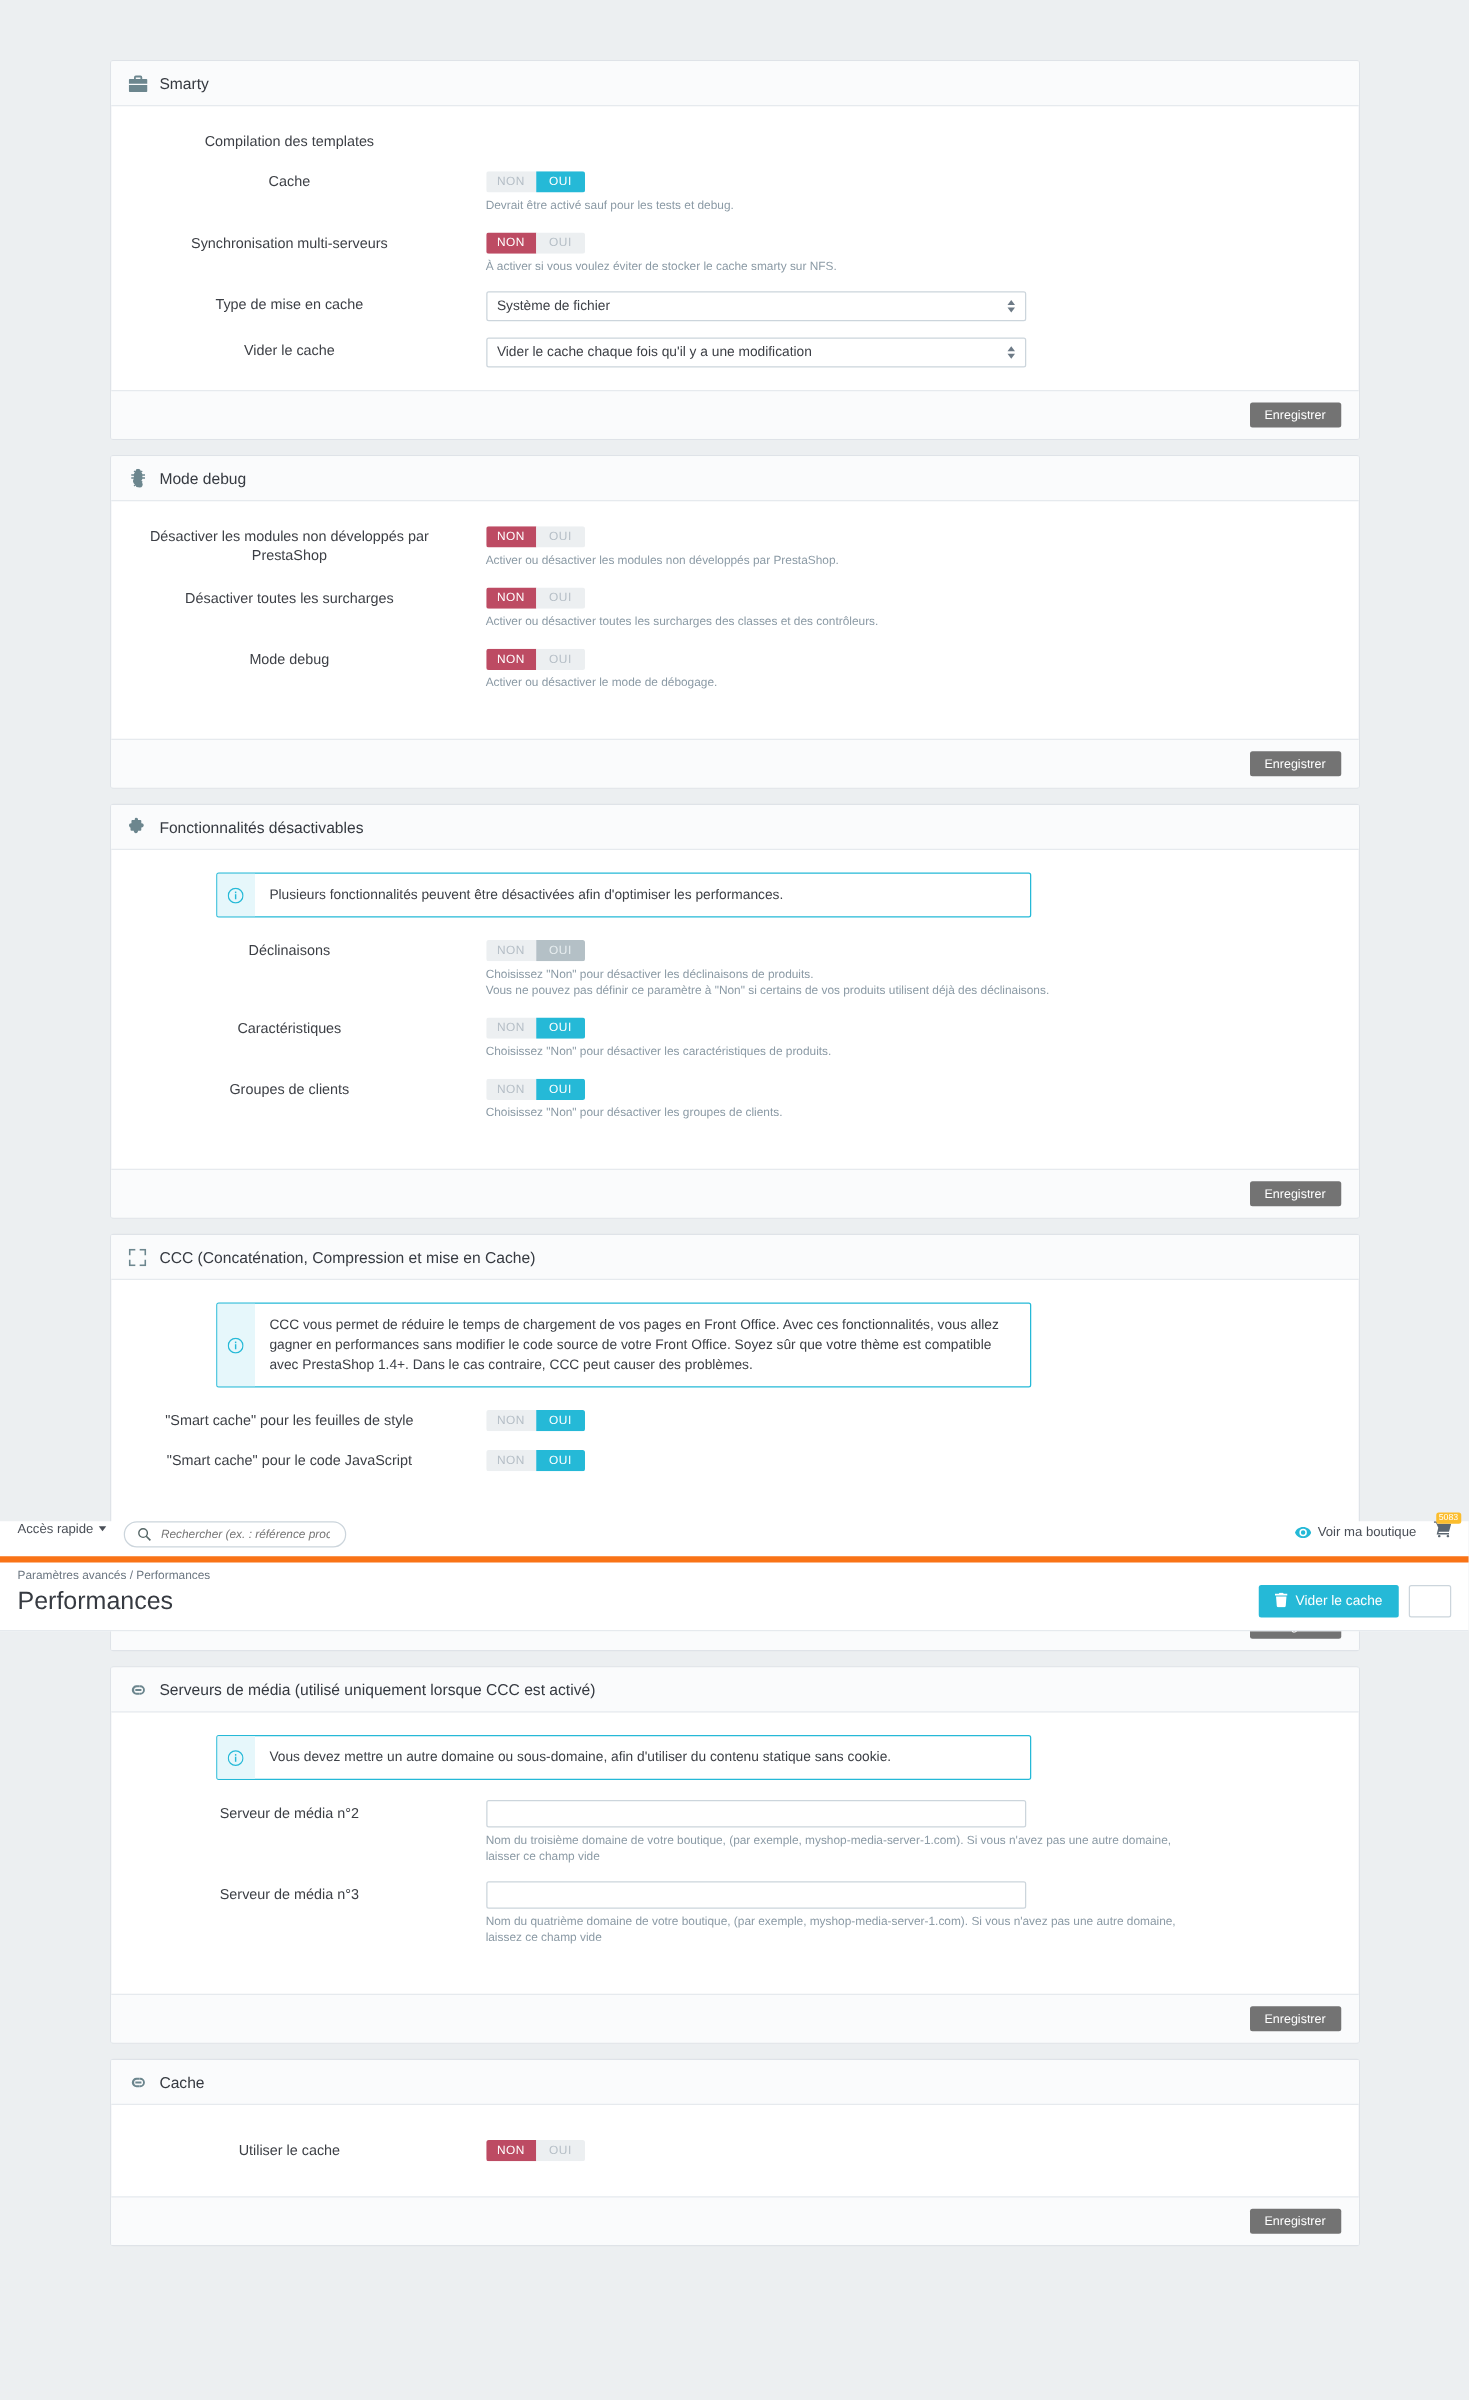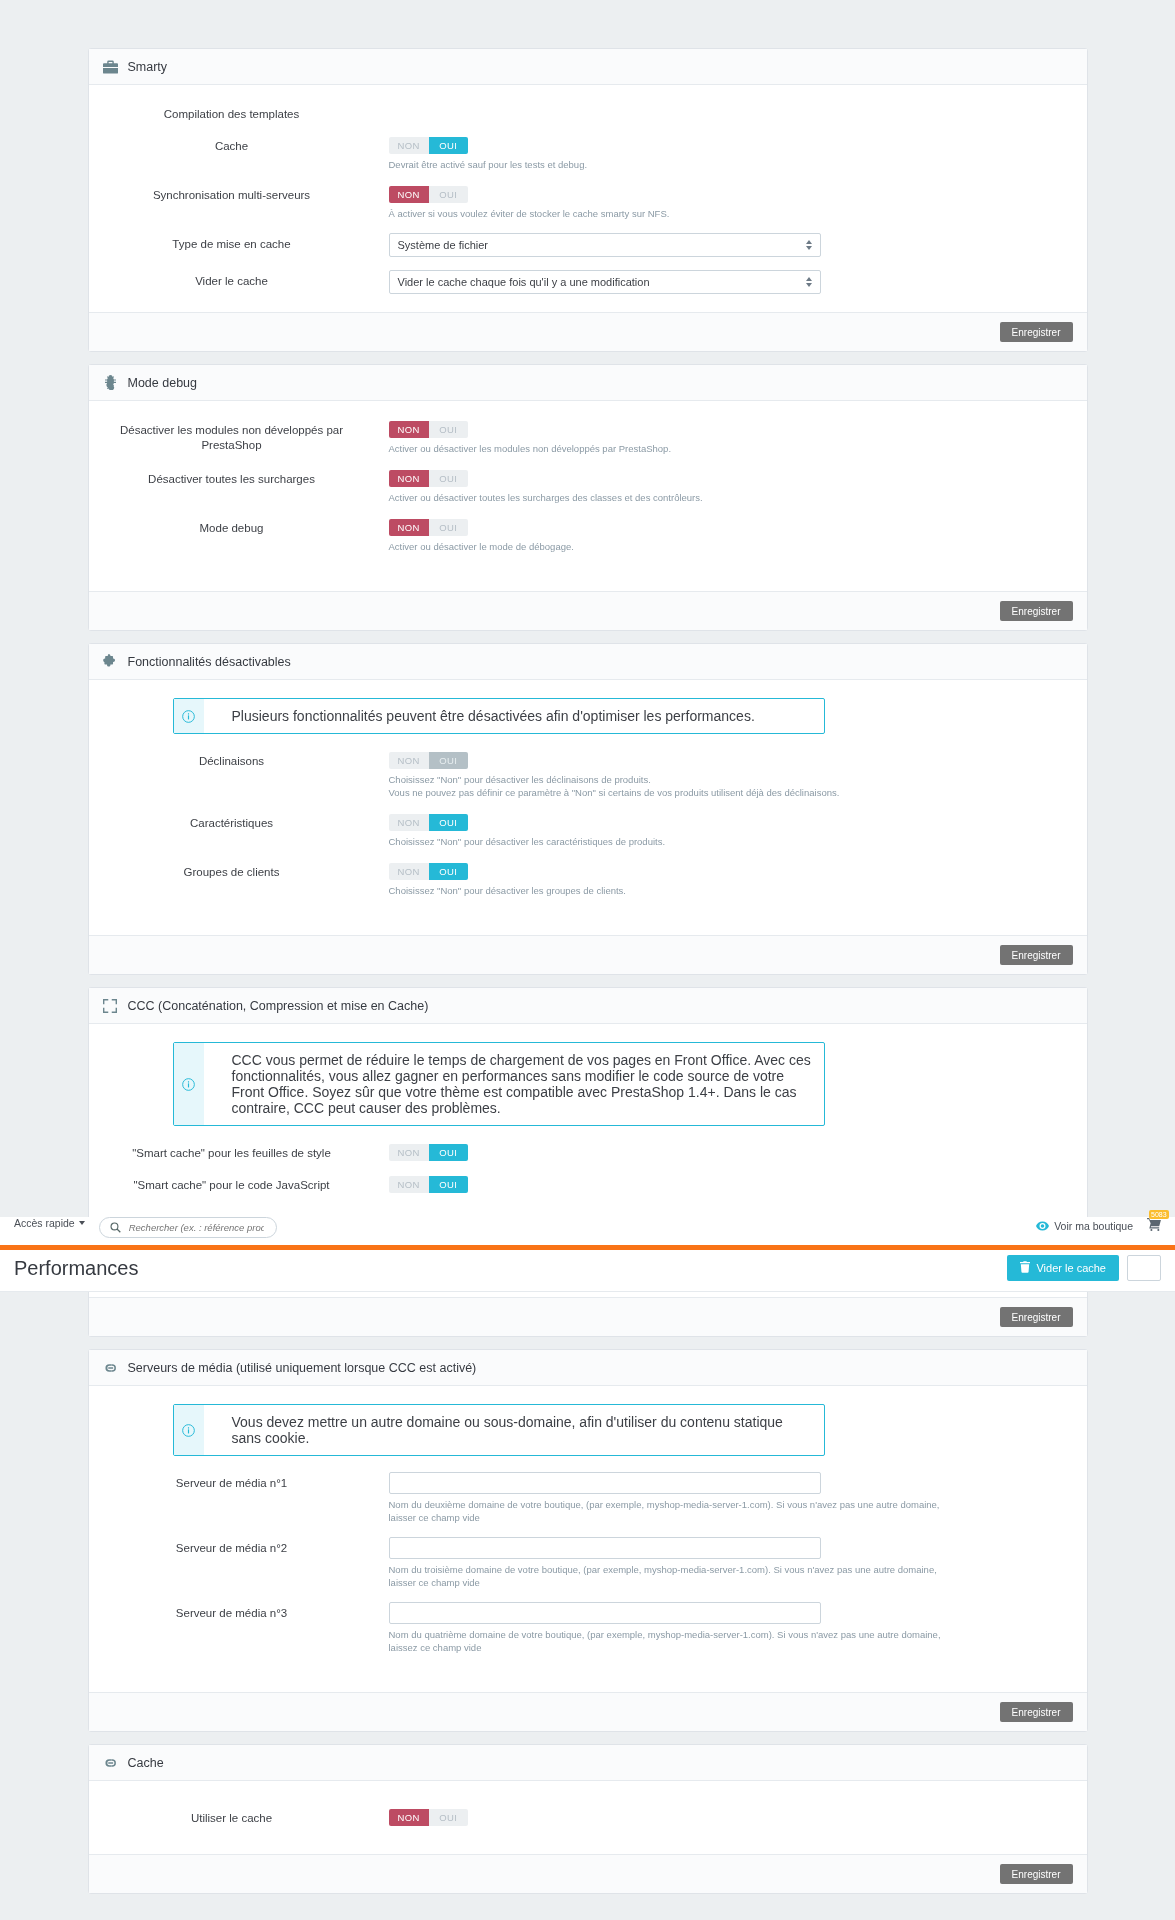--- a/index.html
+++ b/index.html
@@ -133,24 +133,23 @@
   }
   .alert .ai {
     width: 30px; flex: 0 0 30px;
     background: #e6f7fb;
     align-self: stretch;
     display: flex; align-items: center; justify-content: center;
     color: #25b9d7;
   }
   .alert .atext {
     padding: 9px 12px;
-    font-size: 14px;
+    font-size: 11px;
     line-height: 16px;
     color: #3c3f45;
-    margin-left: 16px;
   }
 
   
   .btn-save {
     background: #737373;
     color: #fff;
     border: none;
     border-radius: 2px;
     height: 20px;
     padding: 0 12px;
@@ -469,27 +468,20 @@
         <div class="ai">
           <svg width="13" height="13" viewBox="0 0 16 16">
               <circle cx="8" cy="8" r="7.2" fill="none" stroke="currentColor" stroke-width="1.2"></circle>
               <rect x="7.3" y="6.6" width="1.4" height="5" fill="currentColor"></rect>
               <rect x="7.3" y="4" width="1.4" height="1.6" fill="currentColor"></rect>
             </svg>
         </div>
         <div class="atext">Vous devez mettre un autre domaine ou sous-domaine, afin d'utiliser du contenu statique sans cookie.</div>
       </div>
 
-      <div class="frow">
-        <div class="lbl">Serveur de média n°1</div>
-        <div class="ctl">
-          <input class="txt" type="text" value="" style="">
-          <div class="hint wide">Nom du deuxième domaine de votre boutique, (par exemple, myshop-media-server-1.com). Si vous n'avez pas une autre domaine, laisser ce champ vide</div>
-        </div>
-      </div>
 
       <div class="frow">
         <div class="lbl">Serveur de média n°2</div>
         <div class="ctl">
           <input class="txt" type="text" value="" style="">
           <div class="hint wide">Nom du troisième domaine de votre boutique, (par exemple, myshop-media-server-1.com). Si vous n'avez pas une autre domaine, laisser ce champ vide</div>
         </div>
       </div>
 
       <div class="frow" style="margin-bottom:24px;">
@@ -562,20 +554,25 @@
         <span class="cartbadge">5083</span>
         <span>
           <svg width="14" height="13" viewBox="0 0 16 15">
               <path fill="currentColor" d="M0 0h2.6l.6 2.4H16l-2 7.2H4.6l-.3 1.2H14v1.4H2.6L4.1 6 2 1.4H0V0zm5 12.6a1.2 1.2 0 1 1 0 2.4 1.2 1.2 0 0 1 0-2.4zm8 0a1.2 1.2 0 1 1 0 2.4 1.2 1.2 0 0 1 0-2.4z"></path>
             </svg>
         </span>
       </div>
     </div>
   </div>
   <div class="topbar-row2">
+    <div class="crumb">
+      <span>Paramètres avancés</span>
+      <span>/</span>
+      <span>Performances</span>
+    </div>
     <div class="title-row">
       <div class="ptitle">Performances</div>
       <div class="title-actions">
         <button class="btn-flush">
           <span>
             <svg width="10" height="12" viewBox="0 0 12 14">
                 <path fill="currentColor" d="M4.3 0h3.4l.6 1H12v1.6H0V1h3.7L4.3 0zM1 3.6h10l-.7 9.2a1.2 1.2 0 0 1-1.2 1.1H2.9a1.2 1.2 0 0 1-1.2-1.1L1 3.6z"></path>
               </svg>
           </span>
           <span>Vider le cache</span>

